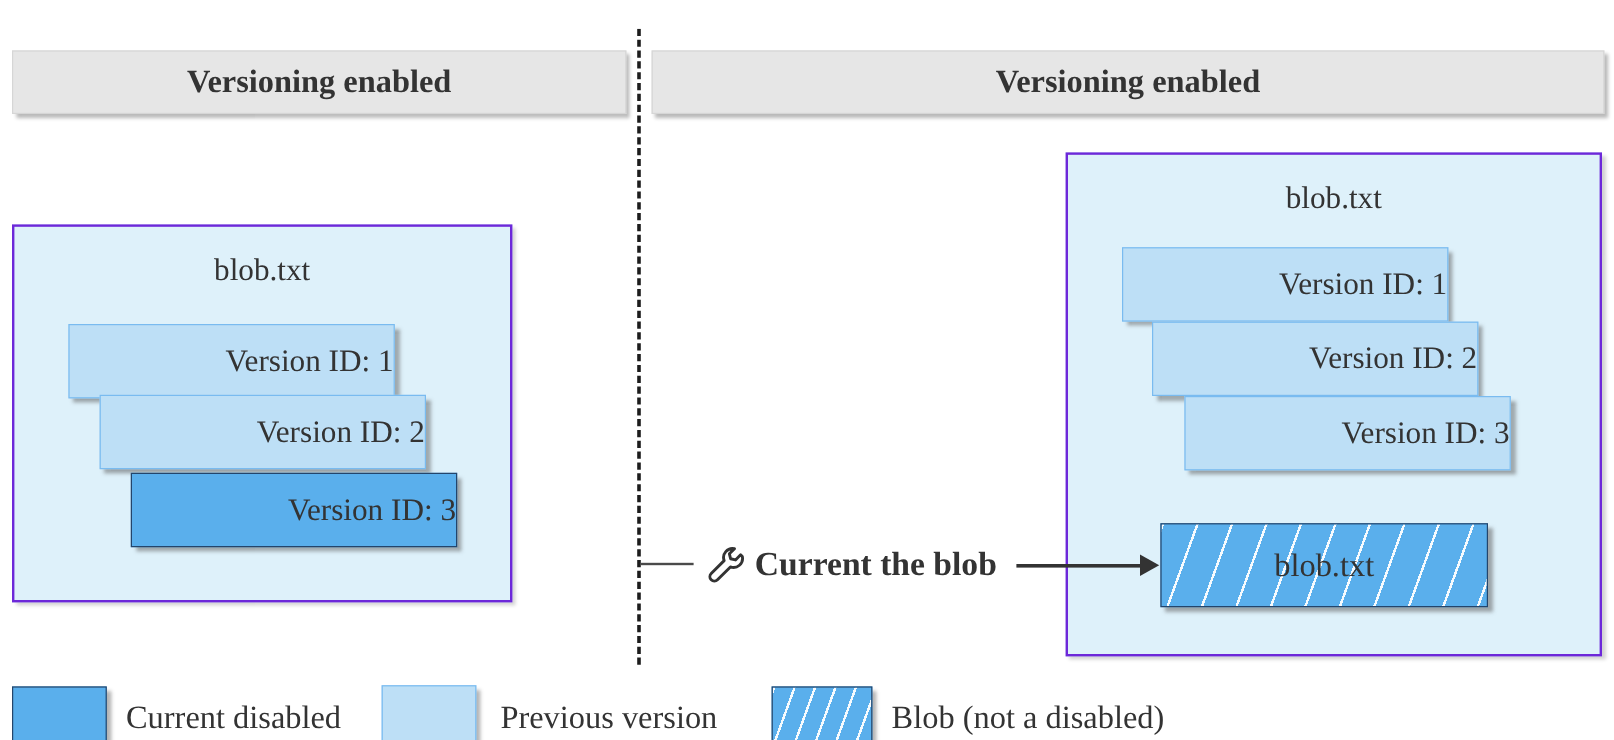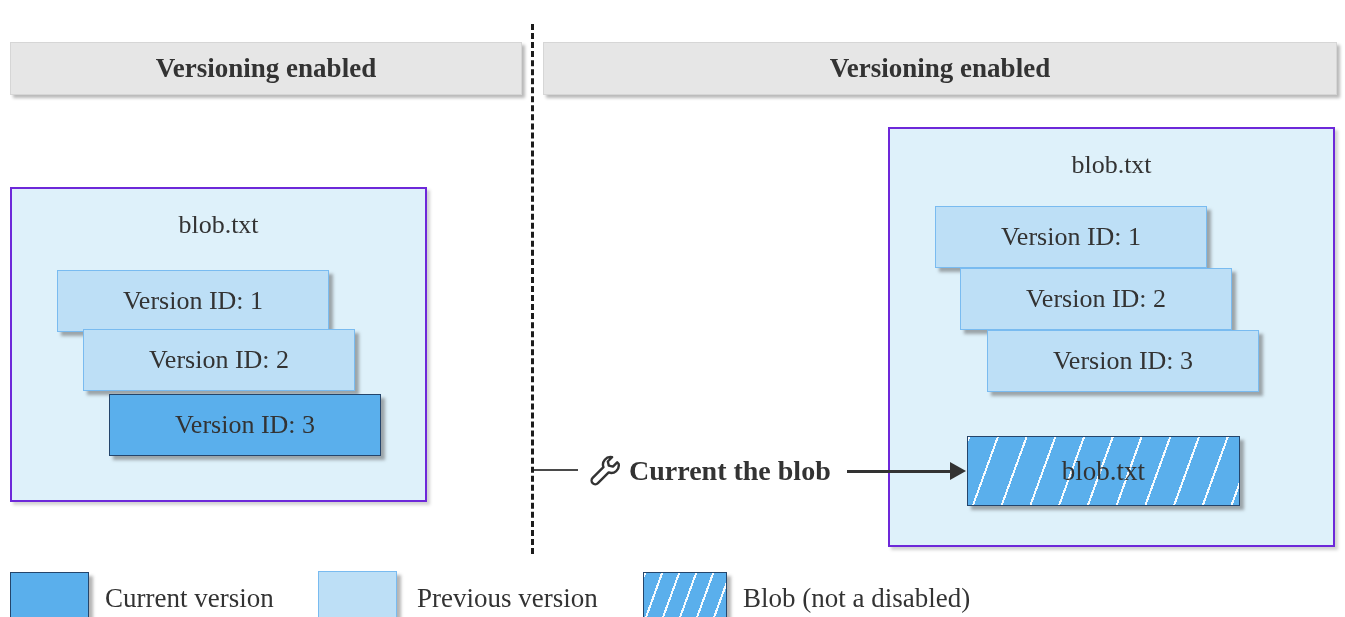--- a/index.html
+++ b/index.html
@@ -43,21 +43,21 @@
   }
   .container-left{left:10px;top:163px;width:417px;height:315px;}
   .container-right{left:888px;top:103px;width:447px;height:420px;}
   .container-title{
     position:absolute;top:21px;left:0;right:0;text-align:center;
     font-size:26px;
   }
 
   .vbox{
     position:absolute;width:272px;height:62px;box-sizing:border-box;
-    display:flex;align-items:center;justify-content:center;
+    display:flex;align-items:center;justify-content:flex-end;
     font-size:26px;
     box-shadow:4px 4px 3px rgba(90,90,90,.5);
   }
   .vbox.light{background:var(--previous-version);border:1px solid var(--light-border);}
   .vbox.current{background:var(--current-version);border:1.5px solid var(--dark-border);}
 
   
   .cl-v1{left:45px;top:81px;}
   .cl-v2{left:71px;top:140px;}
   .cl-v3{left:97px;top:205px;}
@@ -152,21 +152,21 @@
 
   <div class="stub-line"></div>
   <svg class="wrench" viewBox="0 0 24 24">
     <path d="M21.6 6.2a5.3 5.3 0 0 1-7 6.1L7 19.9a2.6 2.6 0 1 1-3.7-3.7l7.6-7.6a5.3 5.3 0 0 1 6.1-7l-3 3 .7 2.9 2.9.7 3-3z" fill="none" stroke="#333333" stroke-width="1.7" stroke-linejoin="round" stroke-linecap="round"></path>
   </svg>
   <div class="modify-label">Current the blob</div>
   <div class="arrow-line"></div>
   <div class="arrow-head"></div>
 
   <div class="legend-swatch sw-current"></div>
-  <div class="legend-label ll-1">Current version</div>
+  <div class="legend-label ll-1">Current disabled</div>
 
   <div class="legend-swatch sw-previous"></div>
   <div class="legend-label ll-2">Previous version</div>
 
   <div class="legend-swatch hatch sw-blob"></div>
   <div class="legend-label ll-3">Blob (not a disabled)</div>
 
 </div>
 
 </body></html>

